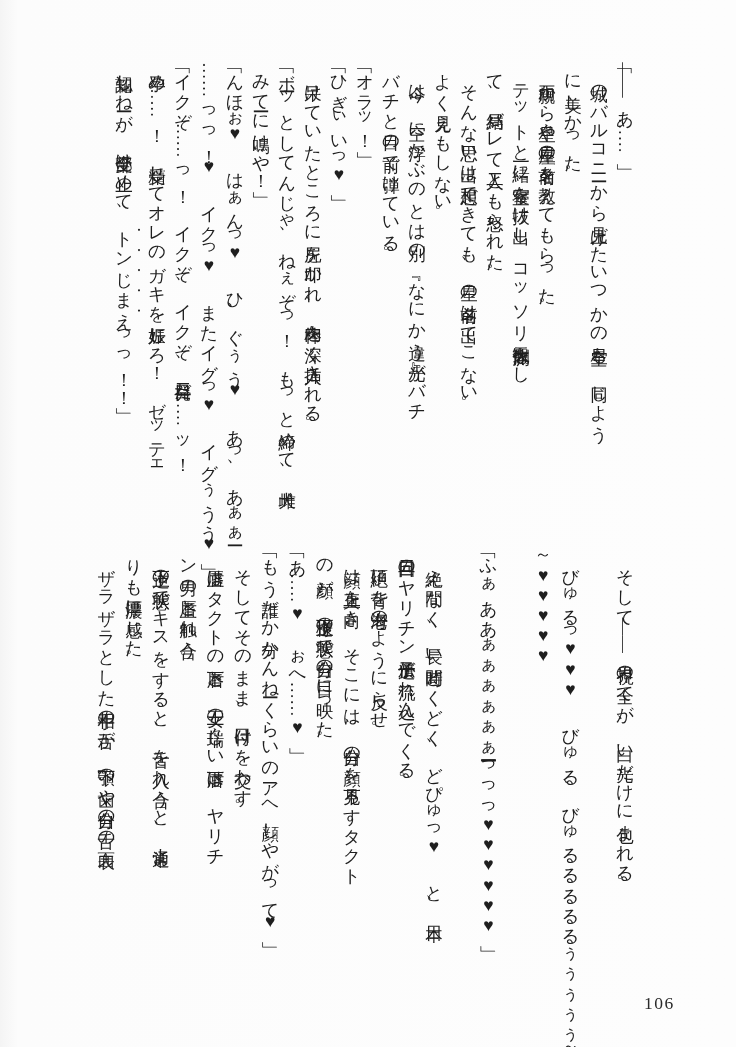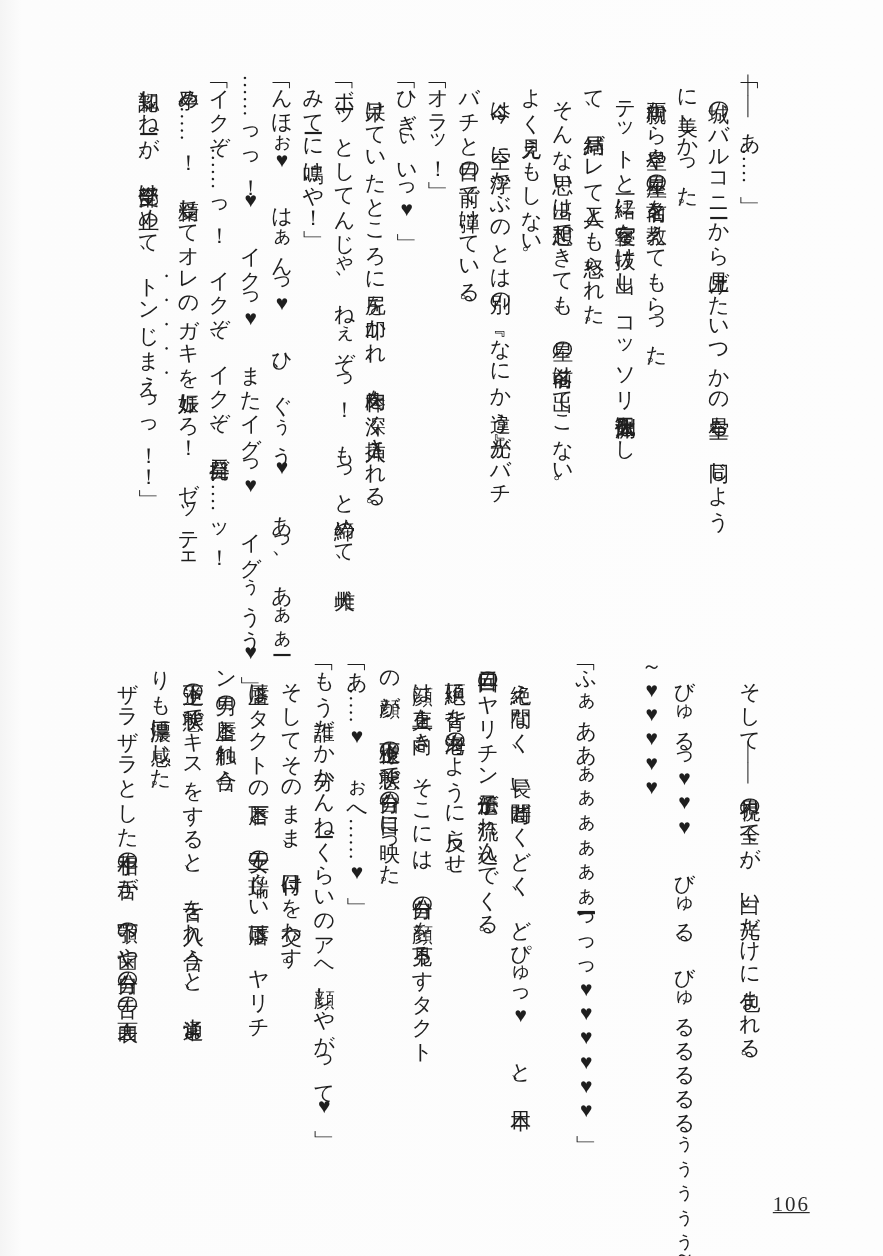--- a/index.html
+++ b/index.html
@@ -48,21 +48,20 @@
     -webkit-text-emphasis: filled dot #1e1e1e;
     text-emphasis: filled dot #1e1e1e;
   }
   .page-number {
     position: absolute;
     left: 644px;
     top: 993px;
     font-size: 17.5px;
     letter-spacing: 1.5px;
     color: #2a2a2a;
-    text-decoration: underline;
   }
 </style>
 </head>
 <body>
 
 <div class="page">
   <div id="block-top" class="vblock">
       <p class="line">「――あ……」</p>
       <p class="line indent">城のバルコニーから見上げたいつかの星空も、同じよう</p>
       <p class="line">に美しかった。</p>

